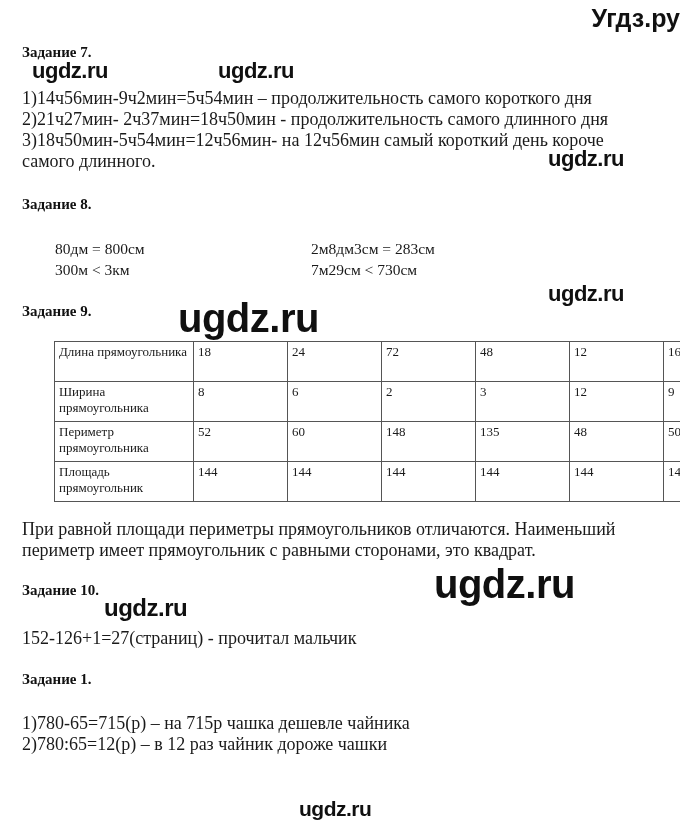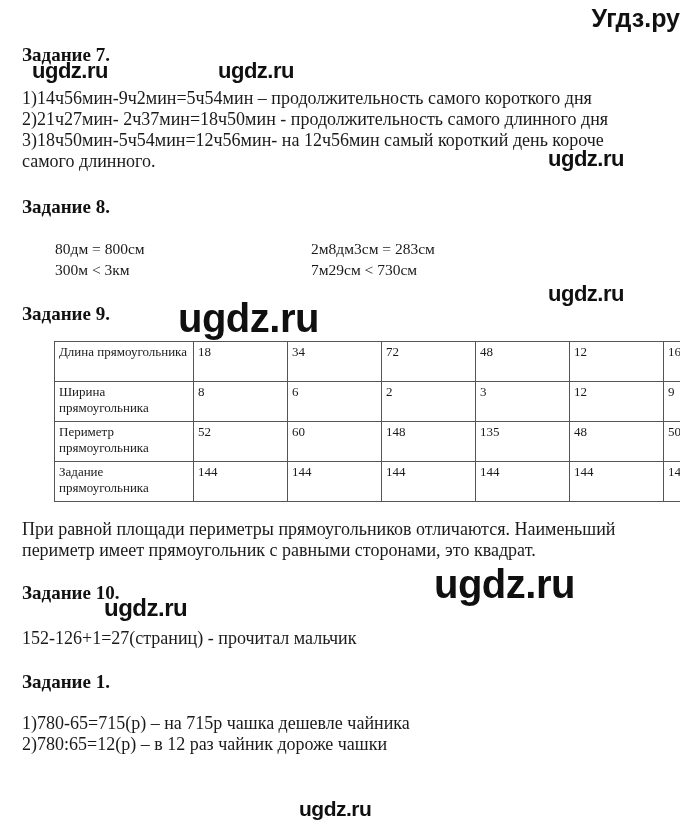--- a/index.html
+++ b/index.html
@@ -45,21 +45,21 @@
     white-space: nowrap;
     letter-spacing: -0.5px;
     z-index: 5;
   }
 
   
   .heading {
     position: absolute;
     font-family: "Liberation Serif", "DejaVu Serif", serif;
     font-weight: bold;
-    font-size: 19px;
+    font-size: 15px;
     color: #111111;
     white-space: nowrap;
   }
 
   .para {
     position: absolute;
     font-size: 18px;
     line-height: 21px;
     color: #1a1a1a;
   }
@@ -126,21 +126,21 @@
   </div>
 
   <div class="heading" style="left:22px; top:303px;">Задание 9.</div>
 
   <div class="tbl-wrap">
     <table class="grid">
       <tbody>
         <tr>
           <td class="rowhead">Длина прямоугольника</td>
           <td class="val">18</td>
-          <td class="val">34</td>
+          <td class="val">24</td>
           <td class="val">72</td>
           <td class="val">48</td>
           <td class="val">12</td>
           <td class="val">16</td>
         </tr>
         <tr>
           <td class="rowhead">Ширина прямоугольника</td>
           <td class="val">8</td>
           <td class="val">6</td>
           <td class="val">2</td>
@@ -151,21 +151,21 @@
         <tr>
           <td class="rowhead">Периметр прямоугольника</td>
           <td class="val">52</td>
           <td class="val">60</td>
           <td class="val">148</td>
           <td class="val">135</td>
           <td class="val">48</td>
           <td class="val">50</td>
         </tr>
         <tr>
-          <td class="rowhead">Задание прямоугольника</td>
+          <td class="rowhead">Площадь прямоугольник</td>
           <td class="val">144</td>
           <td class="val">144</td>
           <td class="val">144</td>
           <td class="val">144</td>
           <td class="val">144</td>
           <td class="val">144</td>
         </tr>
       </tbody>
     </table>
   </div>

